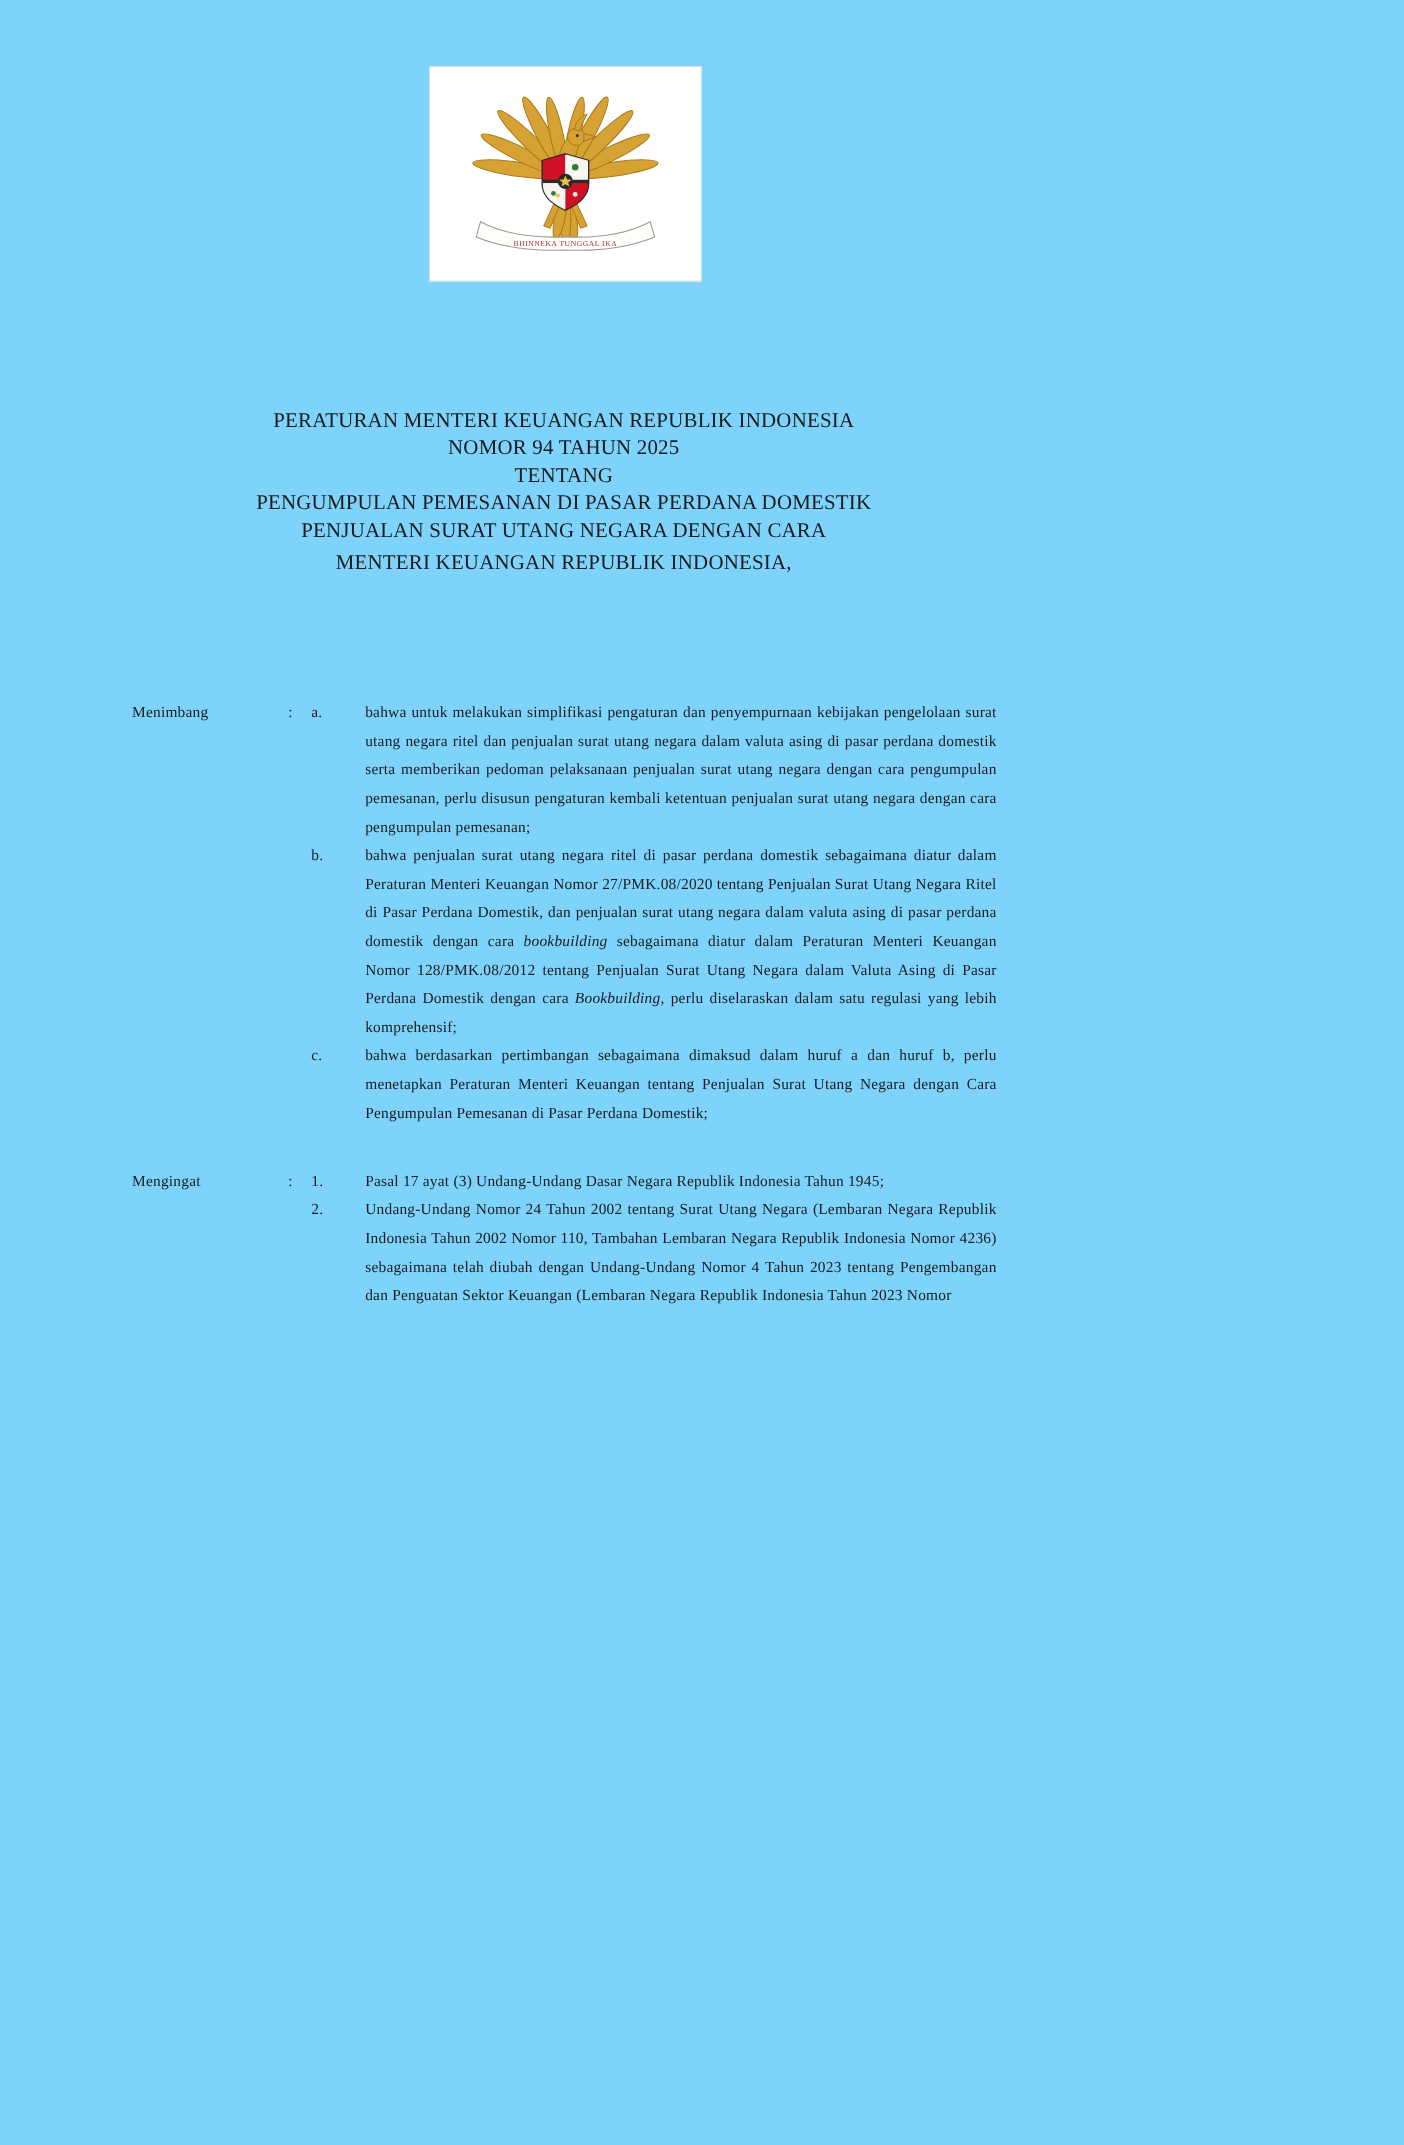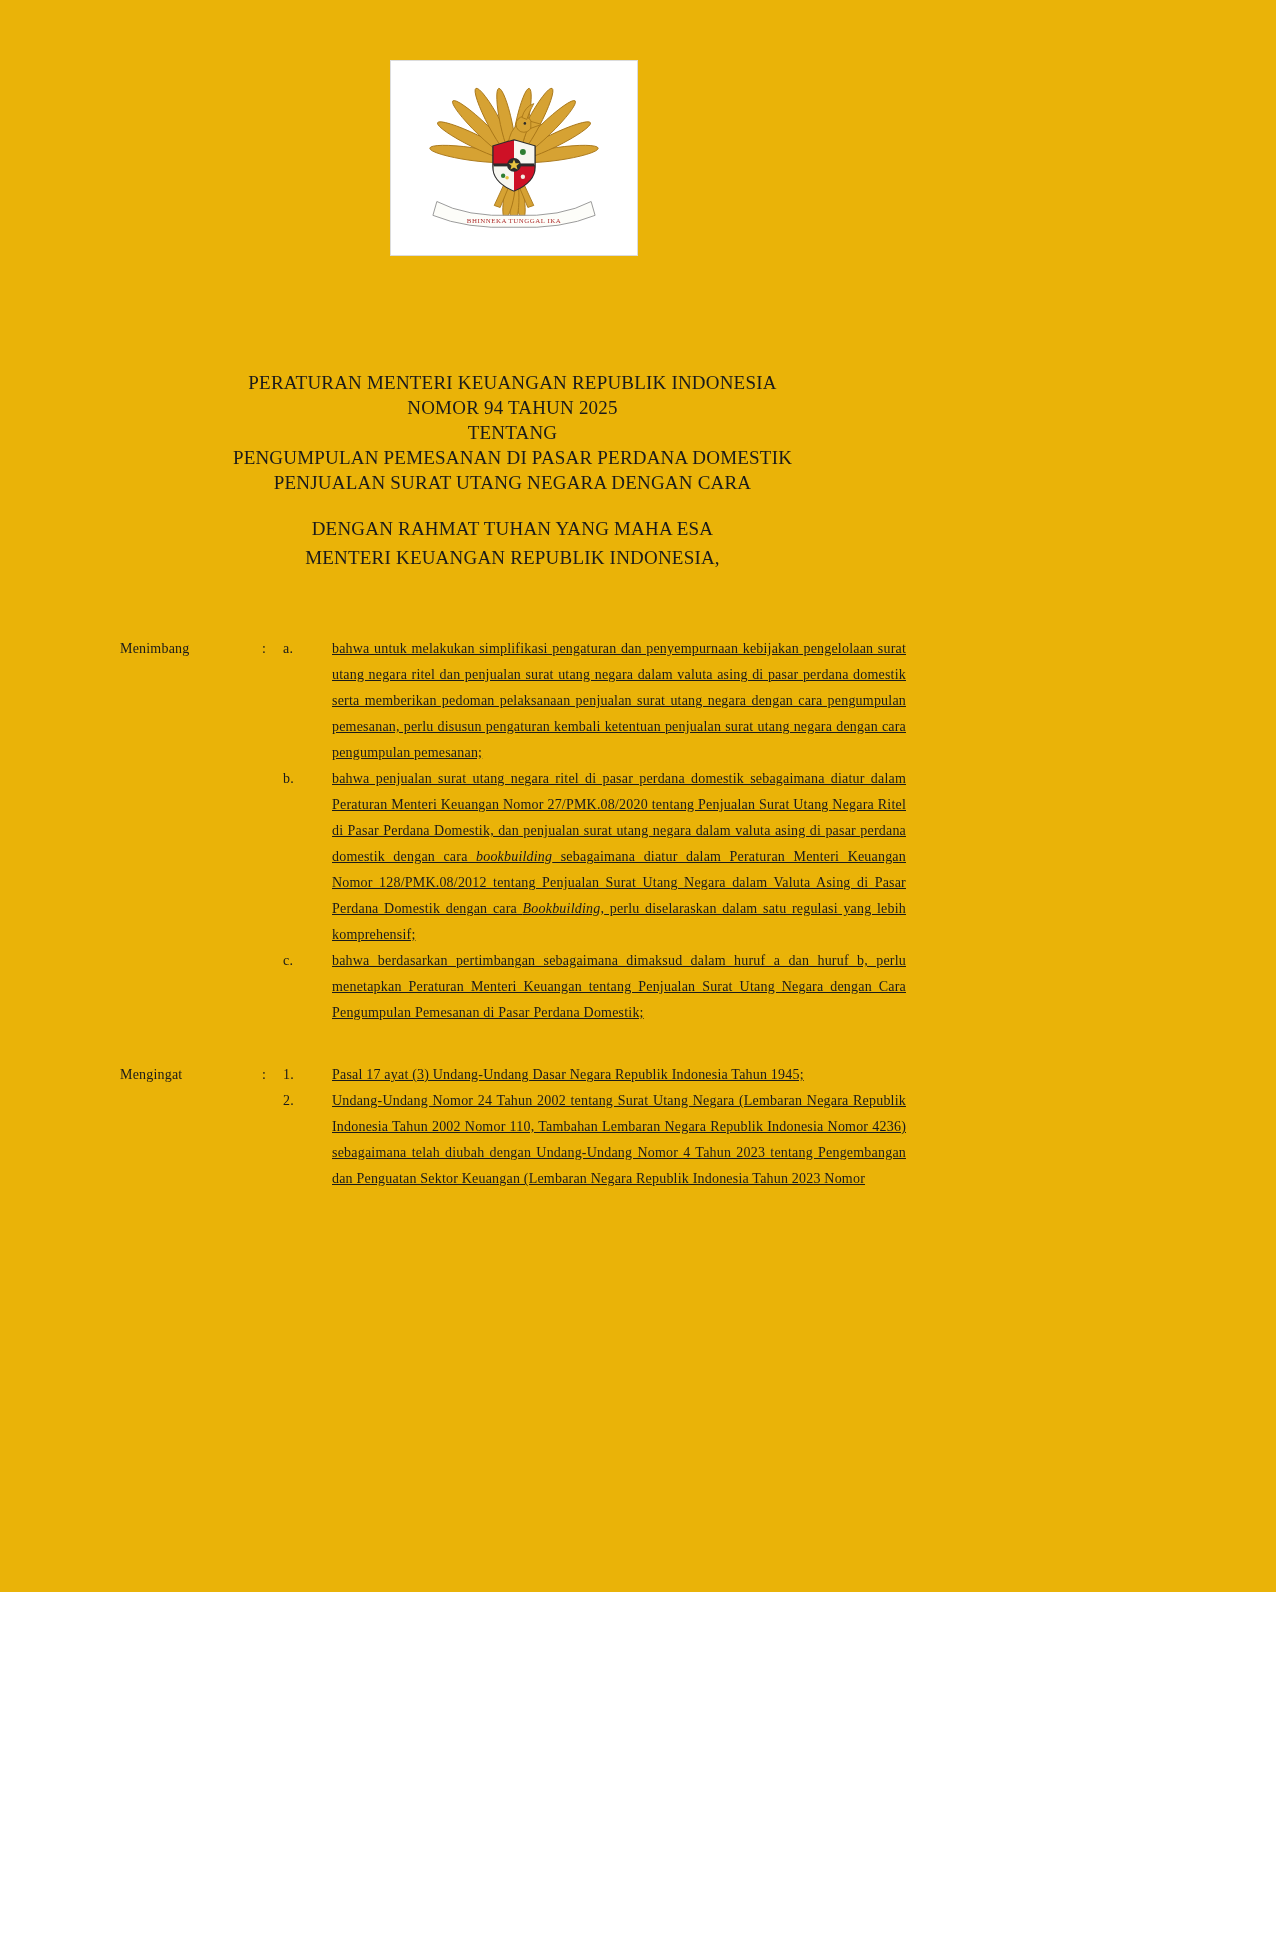--- a/index.html
+++ b/index.html
@@ -9,22 +9,22 @@
     --shield-white:#f7f6f0;
     --shield-black:#2b2b2b;
     --star-gold:#E8C340;
     --leaf-green:#2e7d32;
     --ink:#1a1a1a;
   }
   *{margin:0;padding:0;box-sizing:border-box;}
   html,body{background:#ffffff;}
   .page{
     position:relative;
-    width:1276px;height:1592px;
-    background:#eab308;
+    width:1276px;height:1950px;
+    background:#7dd3fc;
     color:var(--ink);
     font-family:"Liberation Serif","DejaVu Serif",serif;
     overflow:hidden;
   }
   .emblem-box{
     position:absolute;
     left:390px;top:60px;
     width:248px;height:196px;
     border:1px solid #dcdcdc;
     display:flex;align-items:center;justify-content:center;
@@ -46,21 +46,21 @@
     left:120px;top:636px;width:786px;
     font-size:14px;line-height:26px;
     letter-spacing:0.2px;
   }
   .clause-row{
     display:grid;
     grid-template-columns:142px 21px 49px 1fr;
     align-items:start;
   }
   .col-label{white-space:nowrap;}
-  .col-text{text-align:justify;text-decoration:underline;}
+  .col-text{text-align:justify;}
   .section-mengingat{margin-top:36px;}
 </style>
 </head>
 <body>
 
 <div class="page">
 
   <div class="emblem-box">
     <svg viewBox="0 0 220 180" aria-hidden="true">
 
@@ -144,21 +144,20 @@
       <text x="110" y="156" text-anchor="middle" font-size="7" letter-spacing="0.5" fill="#b03030" font-family="Liberation Serif, serif">BHINNEKA TUNGGAL IKA</text>
     </svg>
   </div>
 
   <div class="title-block">
     <div class="tline">PERATURAN MENTERI KEUANGAN REPUBLIK INDONESIA</div>
     <div class="tline">NOMOR 94 TAHUN 2025</div>
     <div class="tline">TENTANG</div>
     <div class="tline">PENGUMPULAN PEMESANAN DI PASAR PERDANA DOMESTIK</div>
     <div class="tline">PENJUALAN SURAT UTANG NEGARA DENGAN CARA</div>
-    <div class="tline invocation">DENGAN RAHMAT TUHAN YANG MAHA ESA</div>
     <div class="tline authority">MENTERI KEUANGAN REPUBLIK INDONESIA,</div>
   </div>
 
   <div class="body-block">
 
     <section>
       <div class="clause-row">
         <div class="col-label">Menimbang</div>
         <div class="col-colon">:</div>
         <div class="col-marker">a.</div>

